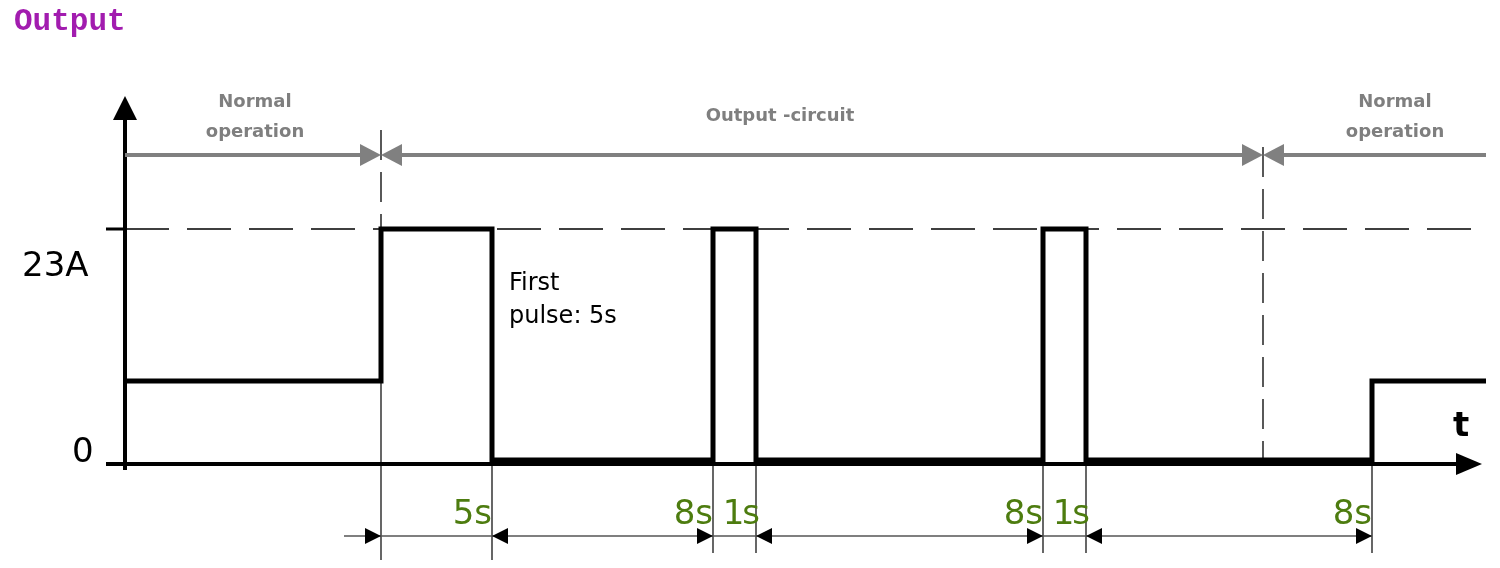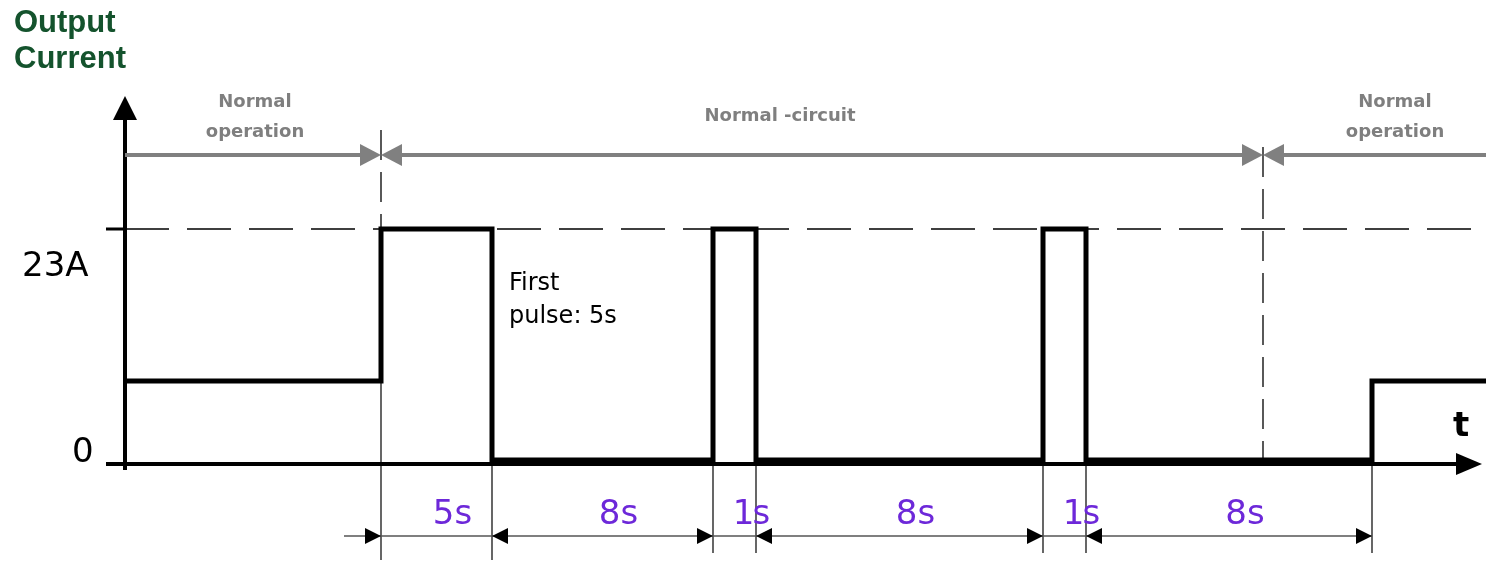--- a/index.html
+++ b/index.html
@@ -1,38 +1,37 @@
 <!DOCTYPE html>
 <html><head>
   <meta charset="utf-8">
   <style>
     html, body { margin: 0; padding: 0; background: #ffffff; }
     body { width: 1500px; height: 568px; position: relative; overflow: hidden; font-family: "DejaVu Sans", sans-serif; }
     svg { position: absolute; left: 0; top: 0; }
-    .title { position: absolute; left: 14px; top: 4px; font-family: Liberation Sans, sans-serif; font-weight: bold; font-size: 31px; line-height: 36px; color: #14532d; letter-spacing: 0px; }
+    .title { position: absolute; left: 14px; top: 4px; font-family: Liberation Mono, monospace; font-weight: bold; font-size: 31px; line-height: 36px; color: #a21caf; letter-spacing: 0px; }
     .phase { position: absolute; font-weight: bold; color: #7f7f7f; font-size: 18px; line-height: 30px; text-align: center; }
     .ylabel { position: absolute; font-size: 34px; color: #000; font-family: "DejaVu Sans", sans-serif; }
     .note { position: absolute; left: 509px; top: 266px; font-size: 24px; line-height: 33px; color: #000; }
-    .dur { position: absolute; top: 492px; font-size: 34px; color: #6d28d9; text-align: center; padding-left: 16px; }
+    .dur { position: absolute; top: 492px; font-size: 34px; color: #4d7c0f; text-align: right; }
     .tlabel { position: absolute; left: 1453px; top: 404px; font-size: 34px; font-weight: bold; color: #000; }
   </style>
 </head>
 <body>
 
 <div class="title">
   <div>Output</div>
-  <div>Current</div>
 </div>
 
 <div class="phase" style="left:150px; top:86px; width:210px;">
   <div>Normal</div>
   <div>operation</div>
 </div>
 <div class="phase" style="left:600px; top:100px; width:360px;">
-  <div>Normal -circuit</div>
+  <div>Output -circuit</div>
 </div>
 <div class="phase" style="left:1290px; top:86px; width:210px;">
   <div>Normal</div>
   <div>operation</div>
 </div>
 
 <svg width="1500" height="568" viewBox="0 0 1500 568">
   <defs>
     <marker id="ah-black" markerWidth="10" markerHeight="10" refX="9" refY="5" orient="auto" markerUnits="userSpaceOnUse">
       <path d="M0,0 L10,5 L0,10 z" fill="#000"></path>

